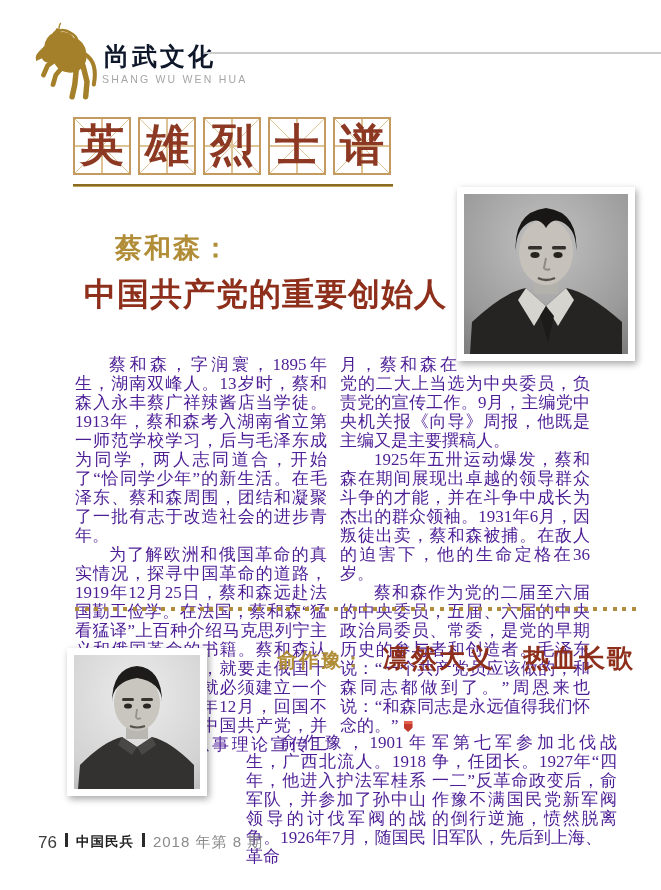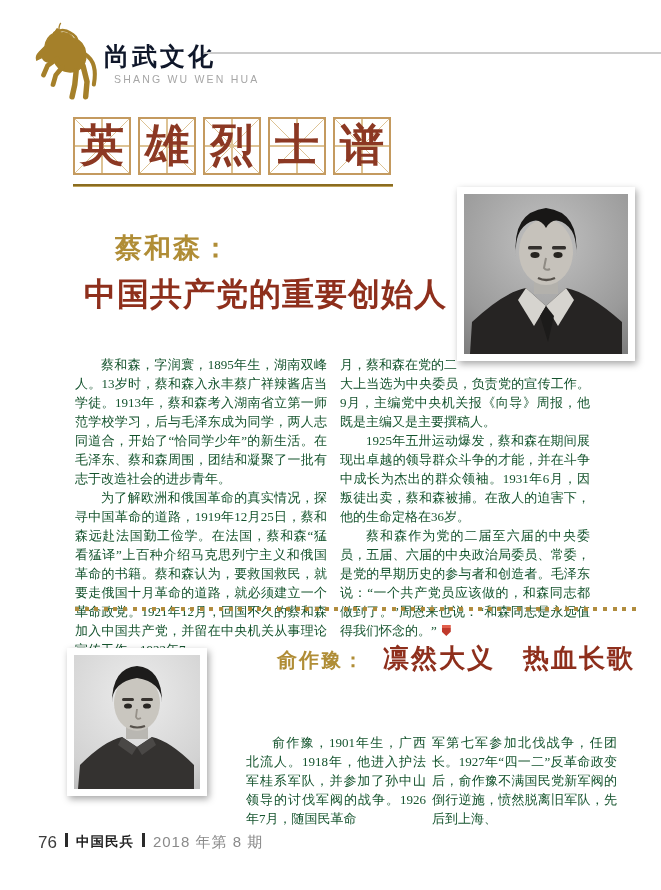--- a/index.html
+++ b/index.html
@@ -4,21 +4,21 @@
 <style>
   * { margin:0; padding:0; box-sizing:border-box; }
   html,body { width:661px; height:890px; }
   body { background:#ffffff; font-family:"Liberation Serif","DejaVu Serif",serif; overflow:hidden; }
   .page { position:relative; width:661px; height:890px; background:#fff; }
 
   
   .logo { position:absolute; left:34px; top:22px; width:68px; height:84px; }
   .brand-cn { position:absolute; left:104px; top:40px; font-family:"Liberation Sans","DejaVu Sans",sans-serif;
               font-weight:bold; font-size:25px; color:#0f172a; letter-spacing:3px; }
-  .brand-en { position:absolute; left:114px; top:73px; font-family:"Liberation Sans","DejaVu Sans",sans-serif;
+  .brand-en { position:absolute; left:102px; top:73px; font-family:"Liberation Sans","DejaVu Sans",sans-serif;
               font-size:10.5px; color:#a6a6a6; letter-spacing:2.2px; }
   .header-rule { position:absolute; left:204px; top:52px; width:457px; height:2px; background:#cccccc; }
 
   
   .charboxes { position:absolute; left:73px; top:117px; display:flex; gap:7px; }
   .charbox { width:58px; height:58px; border:2px solid #c49a5f; position:relative;
              display:flex; align-items:center; justify-content:center;
              background-image:
                linear-gradient(0deg,  transparent calc(50% - .7px), #ddc395 calc(50% - .7px) calc(50% + .7px), transparent calc(50% + .7px)),
                linear-gradient(90deg, transparent calc(50% - .7px), #ddc395 calc(50% - .7px) calc(50% + .7px), transparent calc(50% + .7px)),
@@ -31,21 +31,21 @@
   
   .a1-title { position:absolute; left:84px; top:230px; }
   .t-name  { font-size:27px; font-weight:bold; color:#b08d36; letter-spacing:2px;margin-left:31px; }
   .a1-title .t-sub { display:block; margin-top:7px; font-family:"Liberation Sans","DejaVu Sans",sans-serif;
                      font-size:32px; font-weight:800; color:#8e2f1c; letter-spacing:1px; }
   .photo-frame { position:absolute; background:#fff; padding:7px; box-shadow:2px 3px 7px rgba(0,0,0,.35); }
   .photo1 { left:457px; top:187px; width:178px; height:174px; }
   .photo2 { left:67px; top:648px; width:140px; height:148px; }
   .photo-frame svg { display:block; width:100%; height:100%; }
 
-  .col { position:absolute; font-size:13px; line-height:19px; color:#14532d; text-align:justify; }
+  .col { position:absolute; font-size:17px; line-height:19px; color:#4c1d95; text-align:justify; }
   .col p.ind { text-indent:2em; }
   .a1-col1 { left:75px;  top:355px; width:252px; }
   .a1-col2 { left:340px; top:355px; width:250px; }
   .intrude { float:right; width:133px; height:10px; }
   .endmark { display:inline-block; width:9px; height:11px; margin-left:5px; vertical-align:-1px;
              background:linear-gradient(#e2604d 30%, #c0392b 30%);
              clip-path:polygon(0 0, 100% 0, 100% 62%, 50% 100%, 0 62%); }
 
   
   .dotted-divider { position:absolute; left:75px; top:607px; width:562px; height:4px;

